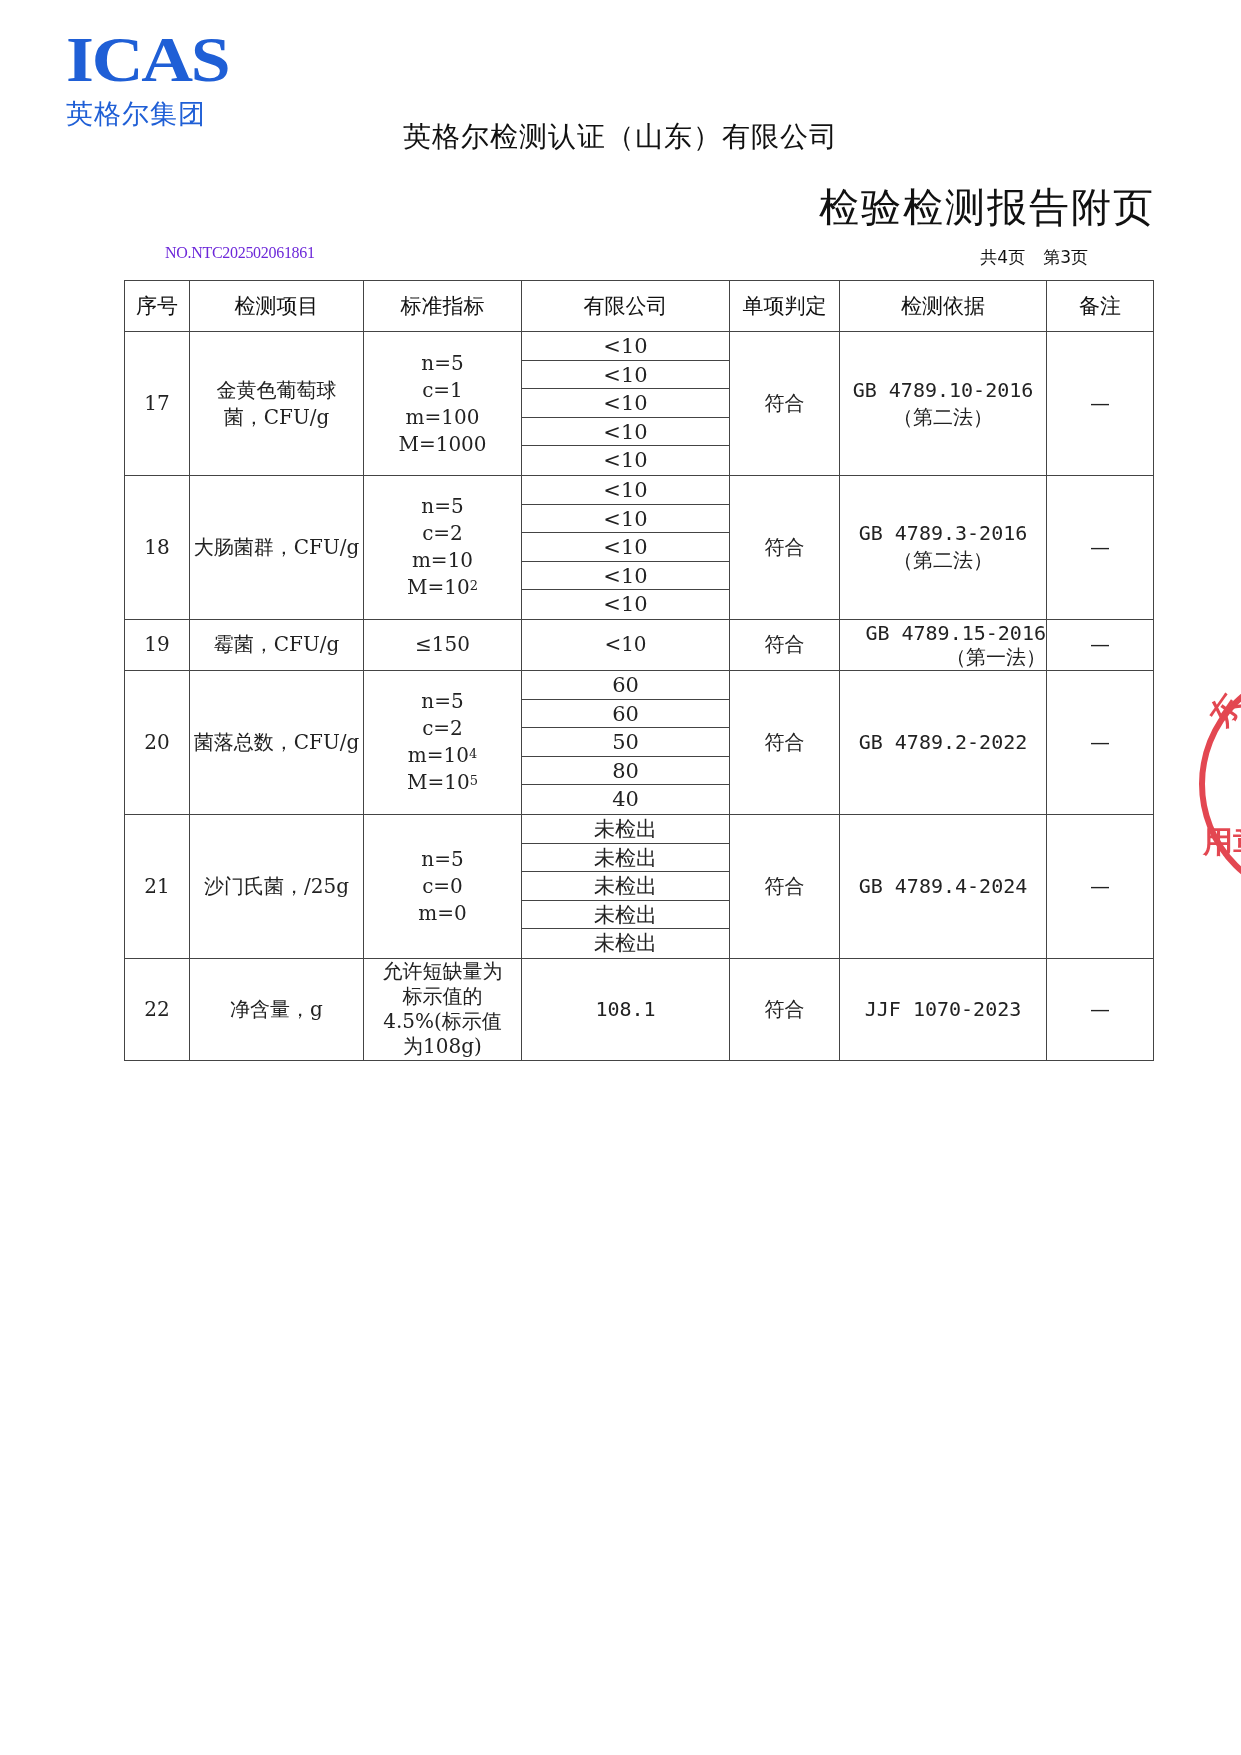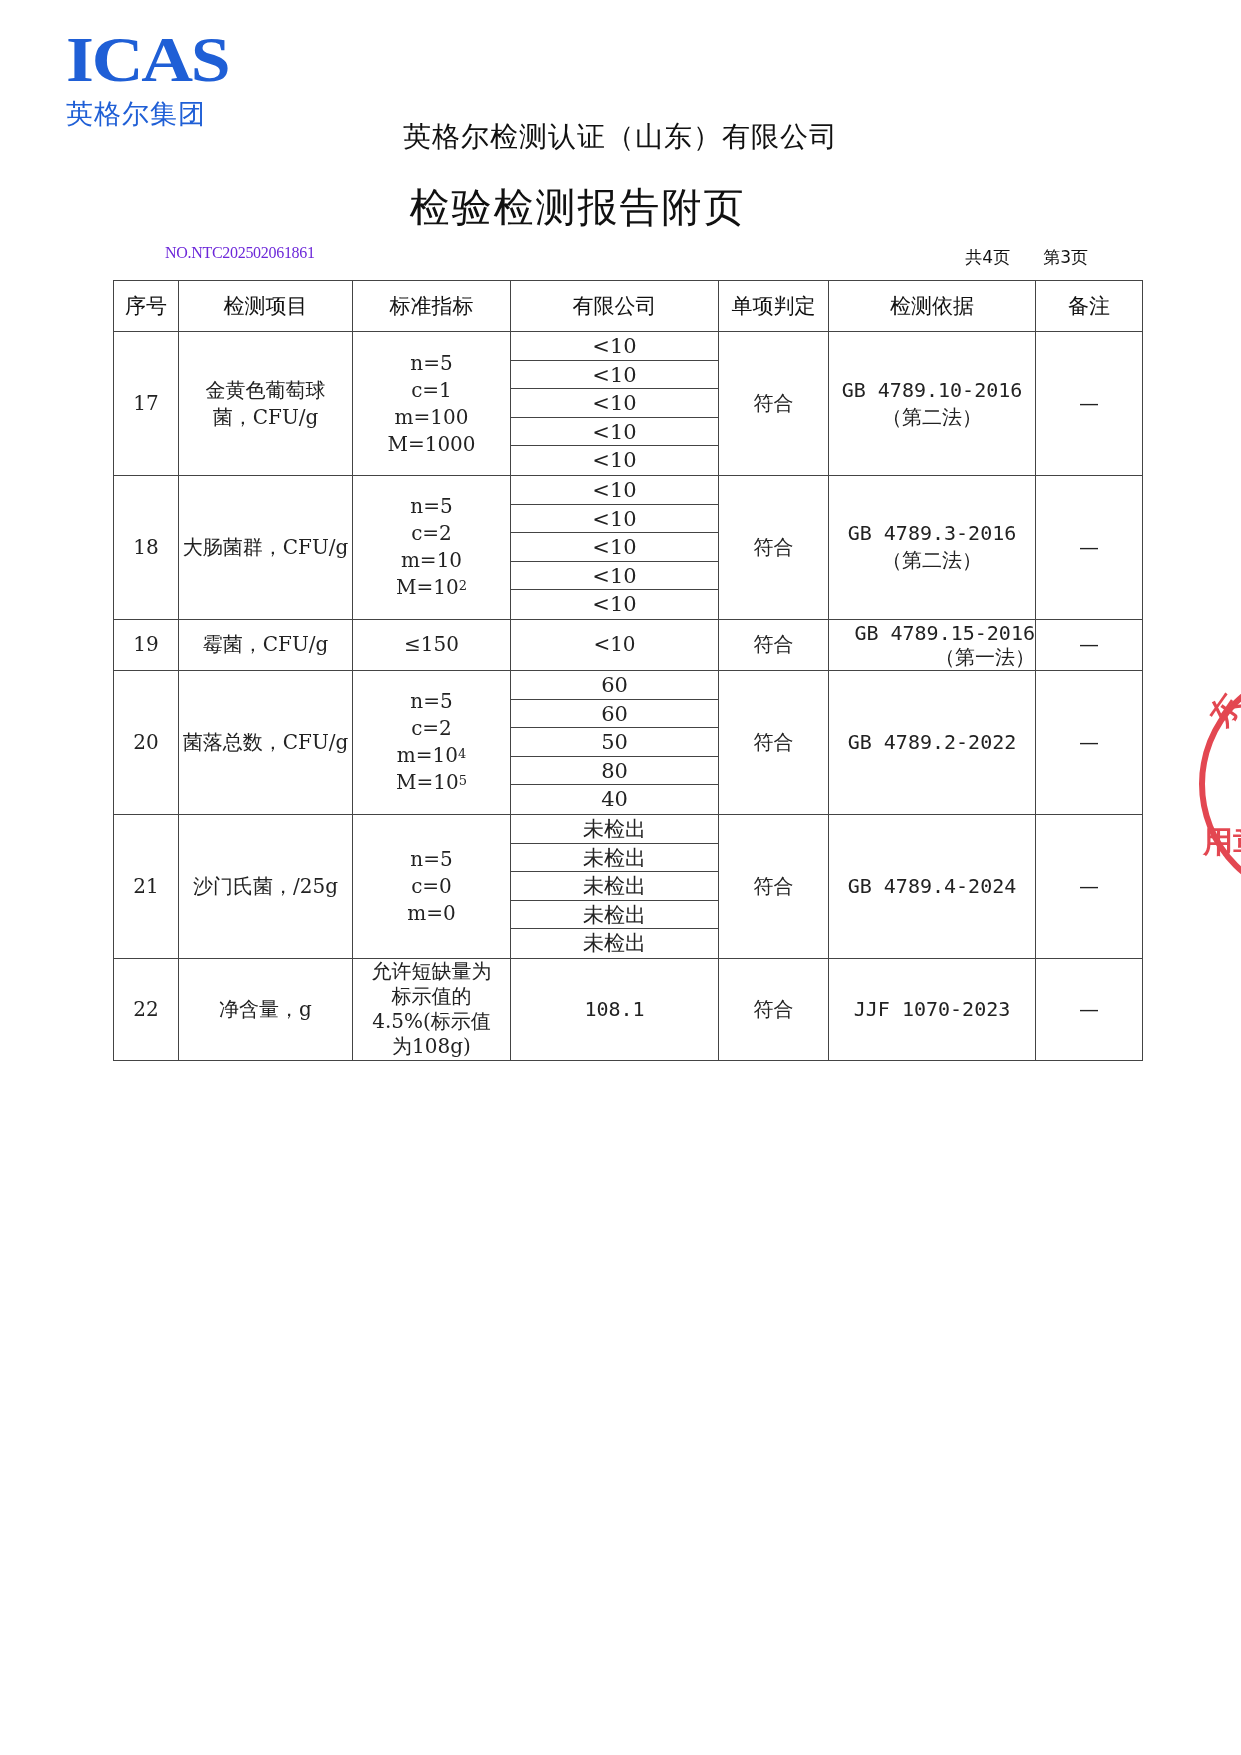--- a/index.html
+++ b/index.html
@@ -15,34 +15,34 @@
     }
     .logo-sub {
       font-family: "DejaVu Sans", sans-serif; font-size: 27px; line-height: 32px;
       color: #1f5fd6; letter-spacing: 1px; margin-top: 8px;
     }
     .title1 {
       position: absolute; left: 0; width: 1241px; top: 112px; text-align: center;
       font-size: 28px; line-height: 50px; color: #111; letter-spacing: 1px;
     }
     .title2 {
-      position: absolute; left: 0; width: 1155px; top: 182px; text-align: center;
+      position: absolute; left: 0; width: 1155px; top: 182px; text-align: right;
       font-size: 40px; line-height: 50px; color: #111; letter-spacing: 2px;
     }
     .report-no {
       position: absolute; left: 165px; top: 244px; font-size: 16px;
       font-family: "Liberation Serif", serif; color: #6d28d9; letter-spacing: -0.3px;
     }
     .page-info {
       position: absolute; right: 153px; top: 246px; font-size: 17px;
       font-family: "DejaVu Sans", sans-serif; color: #111;
     }
-    .page-info span { margin-left: 33px; }
+    .page-info span { margin-left: 18px; }
     table.report {
-      position: absolute; left: 113px; top: 280px; border-collapse: collapse;
+      position: absolute; left: 124px; top: 280px; border-collapse: collapse;
       table-layout: fixed; width: 1029px;
     }
     table.report td, table.report th {
       border: 1.6px solid #444; text-align: center; vertical-align: middle;
       padding: 0; font-weight: normal;
     }
     table.report th {
       height: 50px; font-family: "DejaVu Sans", sans-serif; font-size: 21px; color: #111;
     }
     table.report td { font-size: 20px; line-height: 27px; color: #222; }

